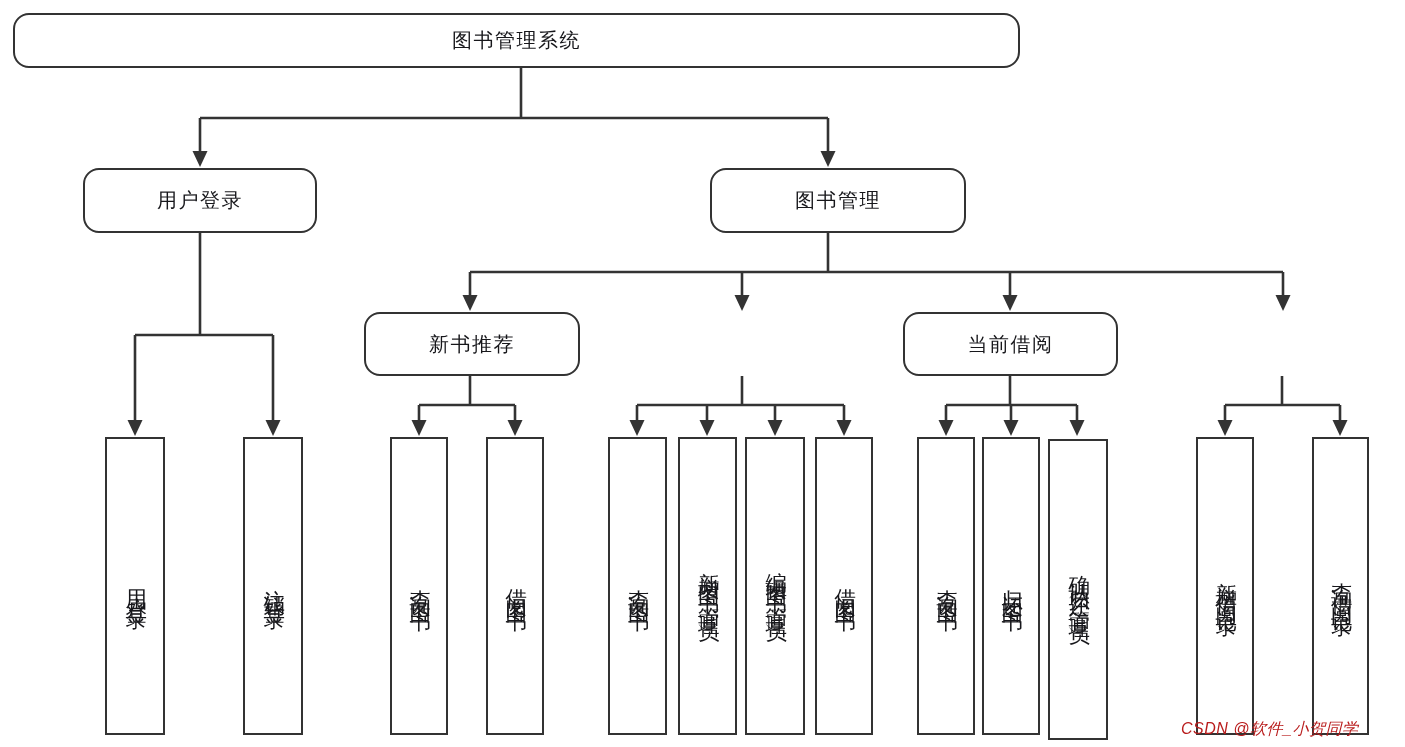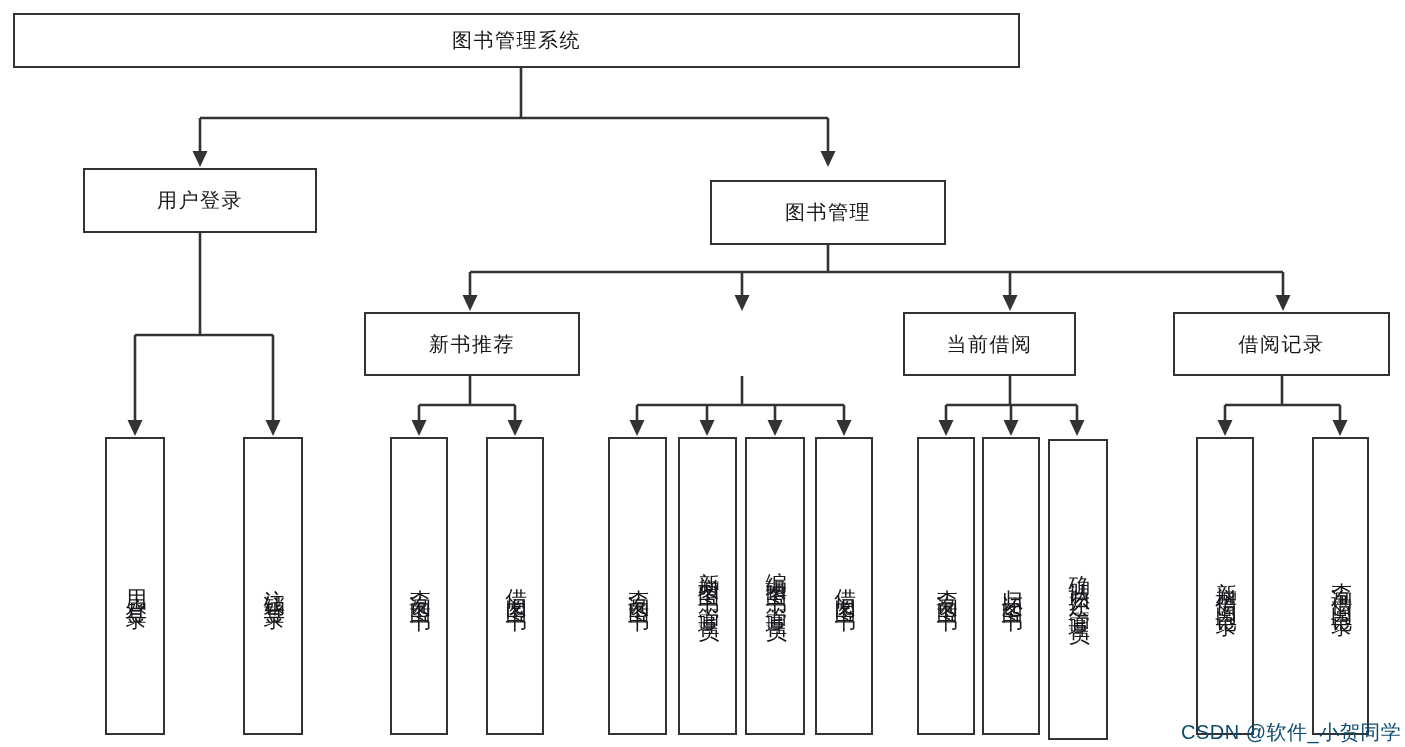--- a/index.html
+++ b/index.html
@@ -20,38 +20,39 @@
     position: absolute;
     box-sizing: border-box;
     background: #ffffff;
     border: 2.6px solid #333333;
     display: flex;
     align-items: center;
     justify-content: center;
     color: #17171b;
     z-index: 1;
   }
-  .hnode { font-size: 20px; letter-spacing: 1.5px; }
+  .hnode { font-size: 20px; letter-spacing: 1.5px; border-radius: 16px; }
   .vert .vtext {
     writing-mode: vertical-rl;
     text-orientation: mixed;
     font-size: 21.5px;
     letter-spacing: 7px;
     line-height: 1;
     color: #17171b;
   }
   .watermark {
     position: absolute;
     left: 1181px;
     top: 719px;
-    font-size: 20px;
+    font-size: 16px;
     letter-spacing: 0.5px;
-    color: #0c4a6e;
+    color: #b91c1c;
     z-index: 3;
     white-space: nowrap;
+    font-style: italic;
   }
 </style>
 </head>
 <body>
 
 <div class="canvas">
 
   <svg class="connectors" width="1405" height="747" viewBox="0 0 1405 747">
     <g stroke="#333333" stroke-width="2.6" fill="none">
 
@@ -92,32 +93,29 @@
     </g>
   </svg>
 
   <div class="node hnode" style="left:13px; top:13px; width:1007px; height:55px;">
     <span>图书管理系统</span>
   </div>
 
   <div class="node hnode" style="left:83px; top:168px; width:234px; height:65px;">
     <span>用户登录</span>
   </div>
-  <div class="node hnode" style="left:710px; top:180px; width:236px; height:65px;">
+  <div class="node hnode" style="left:710px; top:168px; width:256px; height:65px;">
     <span>图书管理</span>
   </div>
 
   <div class="node hnode" style="left:364px; top:312px; width:216px; height:64px;">
     <span>新书推荐</span>
   </div>
-  <div class="node hnode" style="left:903px; top:312px; width:173px; height:64px;">
+  <div class="node hnode" style="left:903px; top:312px; width:215px; height:64px;">
     <span>当前借阅</span>
-  </div>
-  <div class="node hnode" style="left:1173px; top:312px; width:217px; height:64px;">
-    <span>借阅记录</span>
   </div>
 
   <div class="node vert" style="left:105px; top:437px; width:60px; height:298px;">
     <span class="vtext">用户登录</span>
   </div>
   <div class="node vert" style="left:243px; top:437px; width:60px; height:298px;">
     <span class="vtext">注销登录</span>
   </div>
 
   <div class="node vert" style="left:390px; top:437px; width:58px; height:298px;">

